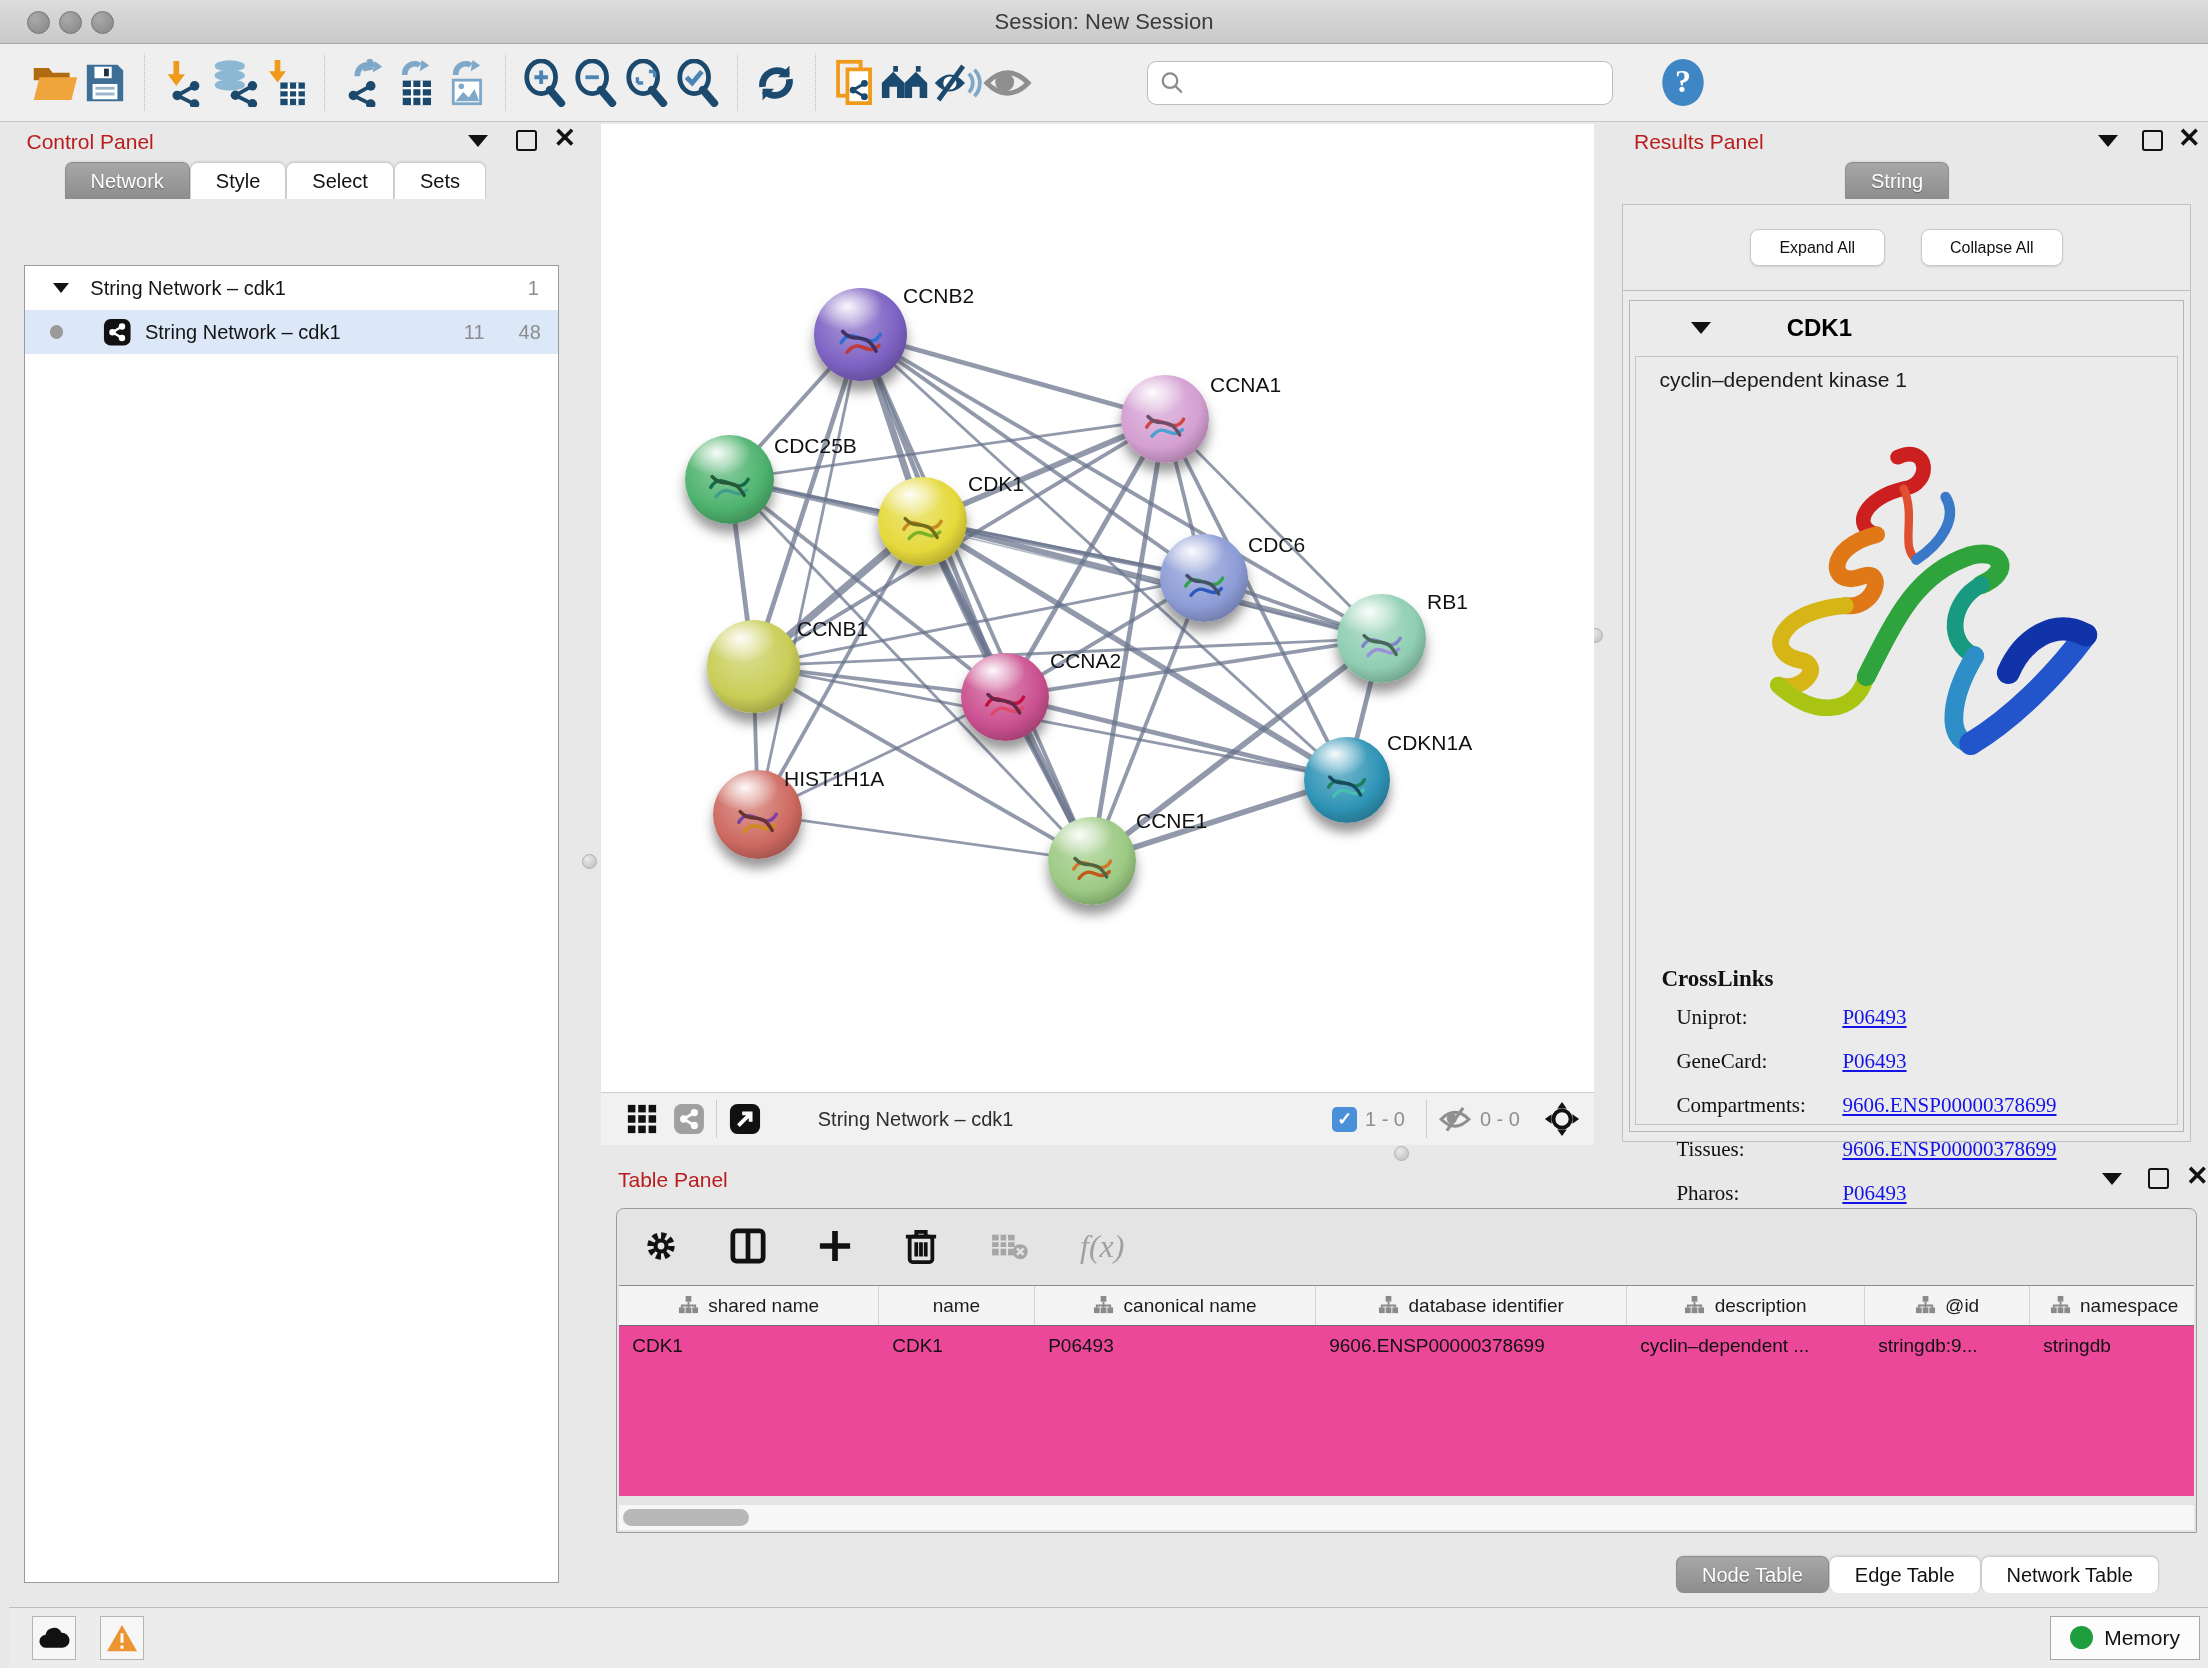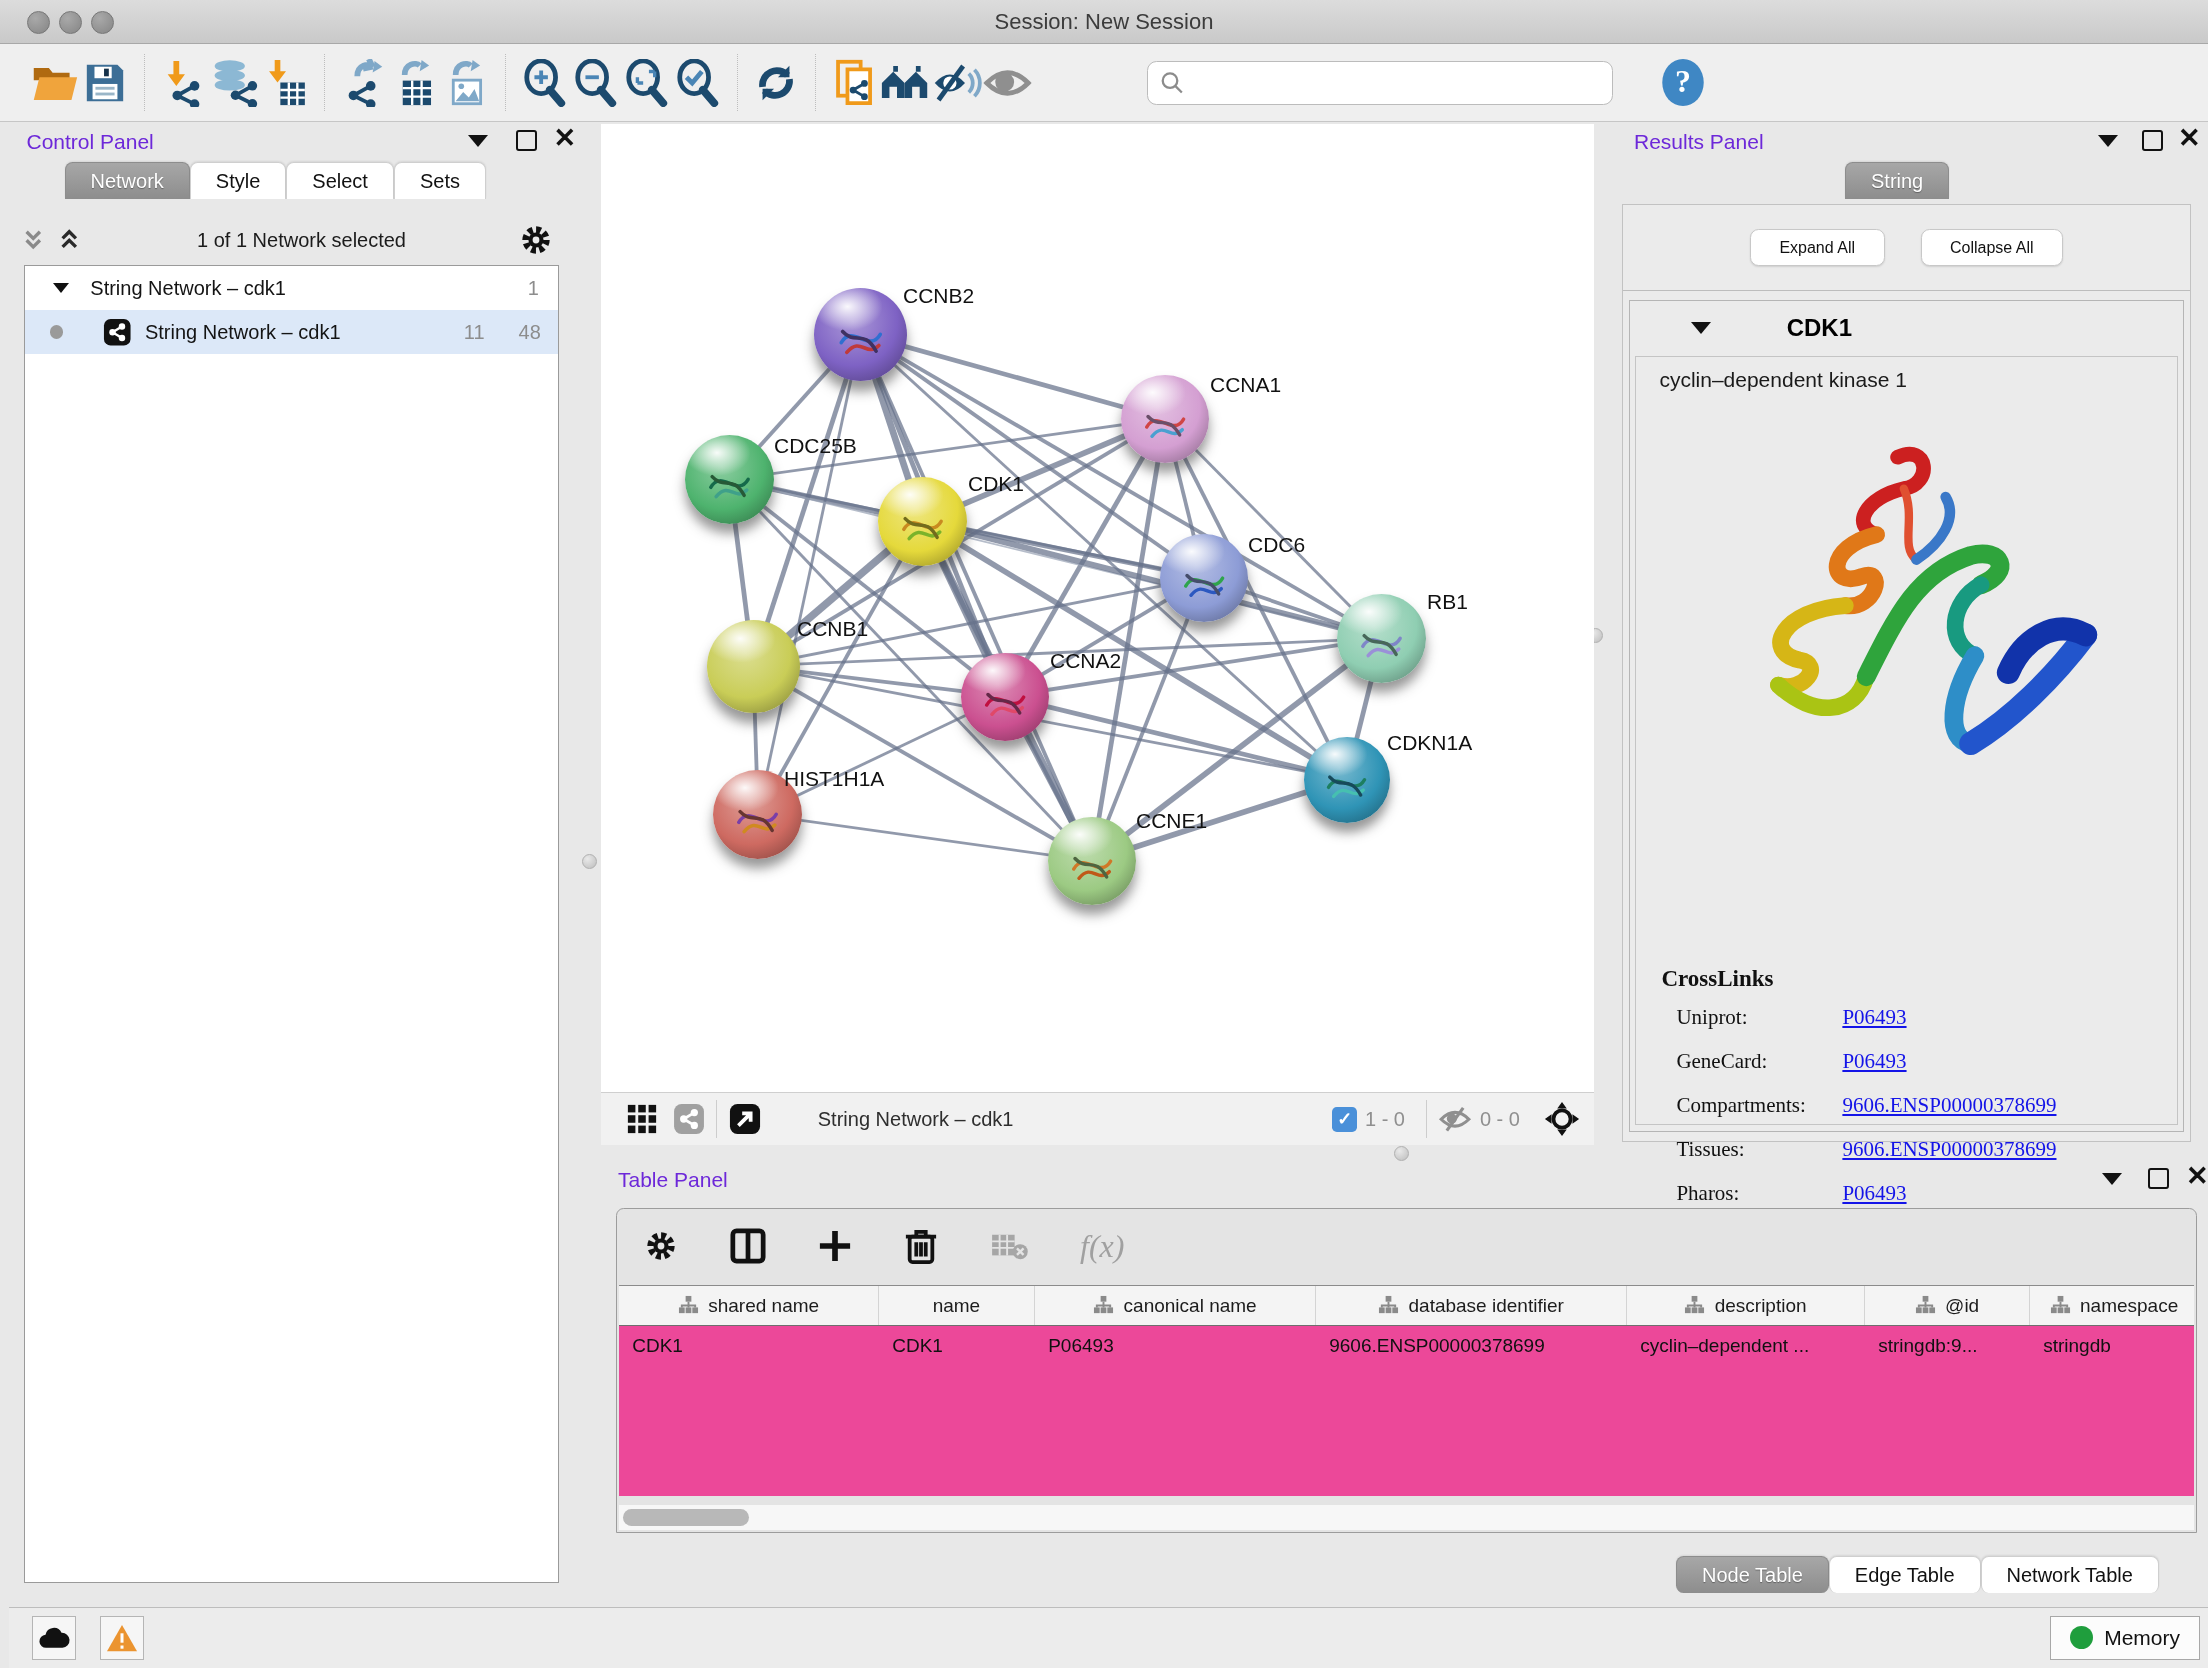--- a/index.html
+++ b/index.html
@@ -17,21 +17,21 @@
   
   .toolbar { position:absolute; left:0; top:44px; width:2208px; height:78px;
     background:#efefef; border-bottom:1px solid #c6c6c6; display:flex; align-items:center; }
   .tb-ico { width:51px; height:51px; display:flex; align-items:center; justify-content:center; flex:0 0 auto; }
   .tb-sep { width:1px; height:57px; border-left:1.9px dotted #bdbdbd; margin:0 13.3px; flex:0 0 auto; }
   .searchbox { width:466px; height:44px; background:#fff; border:1px solid #bcbcbc; border-radius:9.5px;
     display:flex; align-items:center; padding:0 11.4px; margin-left:114px; }
   .searchbox input { border:none; outline:none; font-size:19px; width:100%; background:transparent; }
 
   
-  .panel-title { font-size:21px; color:#6d28d9; }
+  .panel-title { font-size:21px; color:#b91c1c; }
   .tri-down { width:0; height:0; border-left:10.5px solid transparent; border-right:10.5px solid transparent;
     border-top:12.4px solid #111; display:inline-block; }
   .float-box { width:21px; height:21px; border:2.9px solid #111; border-radius:2.9px; display:inline-block; }
   .close-x { font-size:27px; font-weight:bold; color:#111; line-height:21px; }
 
   .tab { display:inline-block; padding:6.7px 25px; font-size:20px; background:#fff; color:#111;
     border:1px solid #cfcfcf; border-bottom:none; border-radius:7.6px 7.6px 0 0;
     box-shadow:0 -1px 1.9px rgba(0,0,0,.08); }
   .tab.sel { background:linear-gradient(#a7a7a7,#8d8d8d); color:#fff; text-shadow:0 1px 1px rgba(0,0,0,.35);
     border-color:#8d8d8d;text-align:center; }
@@ -292,34 +292,20 @@
 <div class="control-panel">
   <div style="position:absolute;left:17px;top:5.7px" class="panel-title">Control Panel</div>
   <div style="position:absolute;left:458px;top:11.4px" class="tri-down"></div>
   <div style="position:absolute;left:506px;top:5.7px" class="float-box"></div>
   <div style="position:absolute;left:544px;top:3.8px" class="close-x">✕</div>
 
   <div class="cp-tabs">
     <span class="tab sel">Network</span><span class="tab">Style</span><span class="tab">Select</span><span class="tab">Sets</span>
   </div>
 
-  <div class="cp-selrow">
-    <svg width="28.5" height="28.5" viewBox="0 0 30 30">
-        <path d="M8 6 l7 7 7-7 M8 15 l7 7 7-7" stroke="#8a8a8a" stroke-width="3.5" fill="none"></path>
-      </svg>
-    <svg width="28.5" height="28.5" viewBox="0 0 30 30" style="margin-left:7.6px">
-        <path d="M8 13 l7-7 7 7 M8 22 l7-7 7 7" stroke="#2a2a2a" stroke-width="3.5" fill="none"></path>
-      </svg>
-    <div style="flex:1;text-align:center">1 of 1 Network selected</div>
-    <svg width="34" height="34" viewBox="0 0 36 36" style="margin-right:7.6px">
-        <circle cx="18" cy="18" r="11" fill="none" stroke="#111" stroke-width="7" stroke-dasharray="5 3.6"></circle>
-        <circle cx="18" cy="18" r="8" fill="#111"></circle>
-        <circle cx="18" cy="18" r="3.6" fill="#ececec"></circle>
-      </svg>
-  </div>
 
   <div class="tree">
     <div class="tree-row">
       <span style="width:28.5px"></span>
       <span class="tri-down" style="border-left-width:8.6px;border-right-width:8.6px;border-top-width:10.5px"></span>
       <span style="margin-left:21px">String Network – cdk1</span>
       <span style="flex:1"></span>
       <span class="cnt" style="margin-right:19px">1</span>
     </div>
     <div class="tree-row sel">

